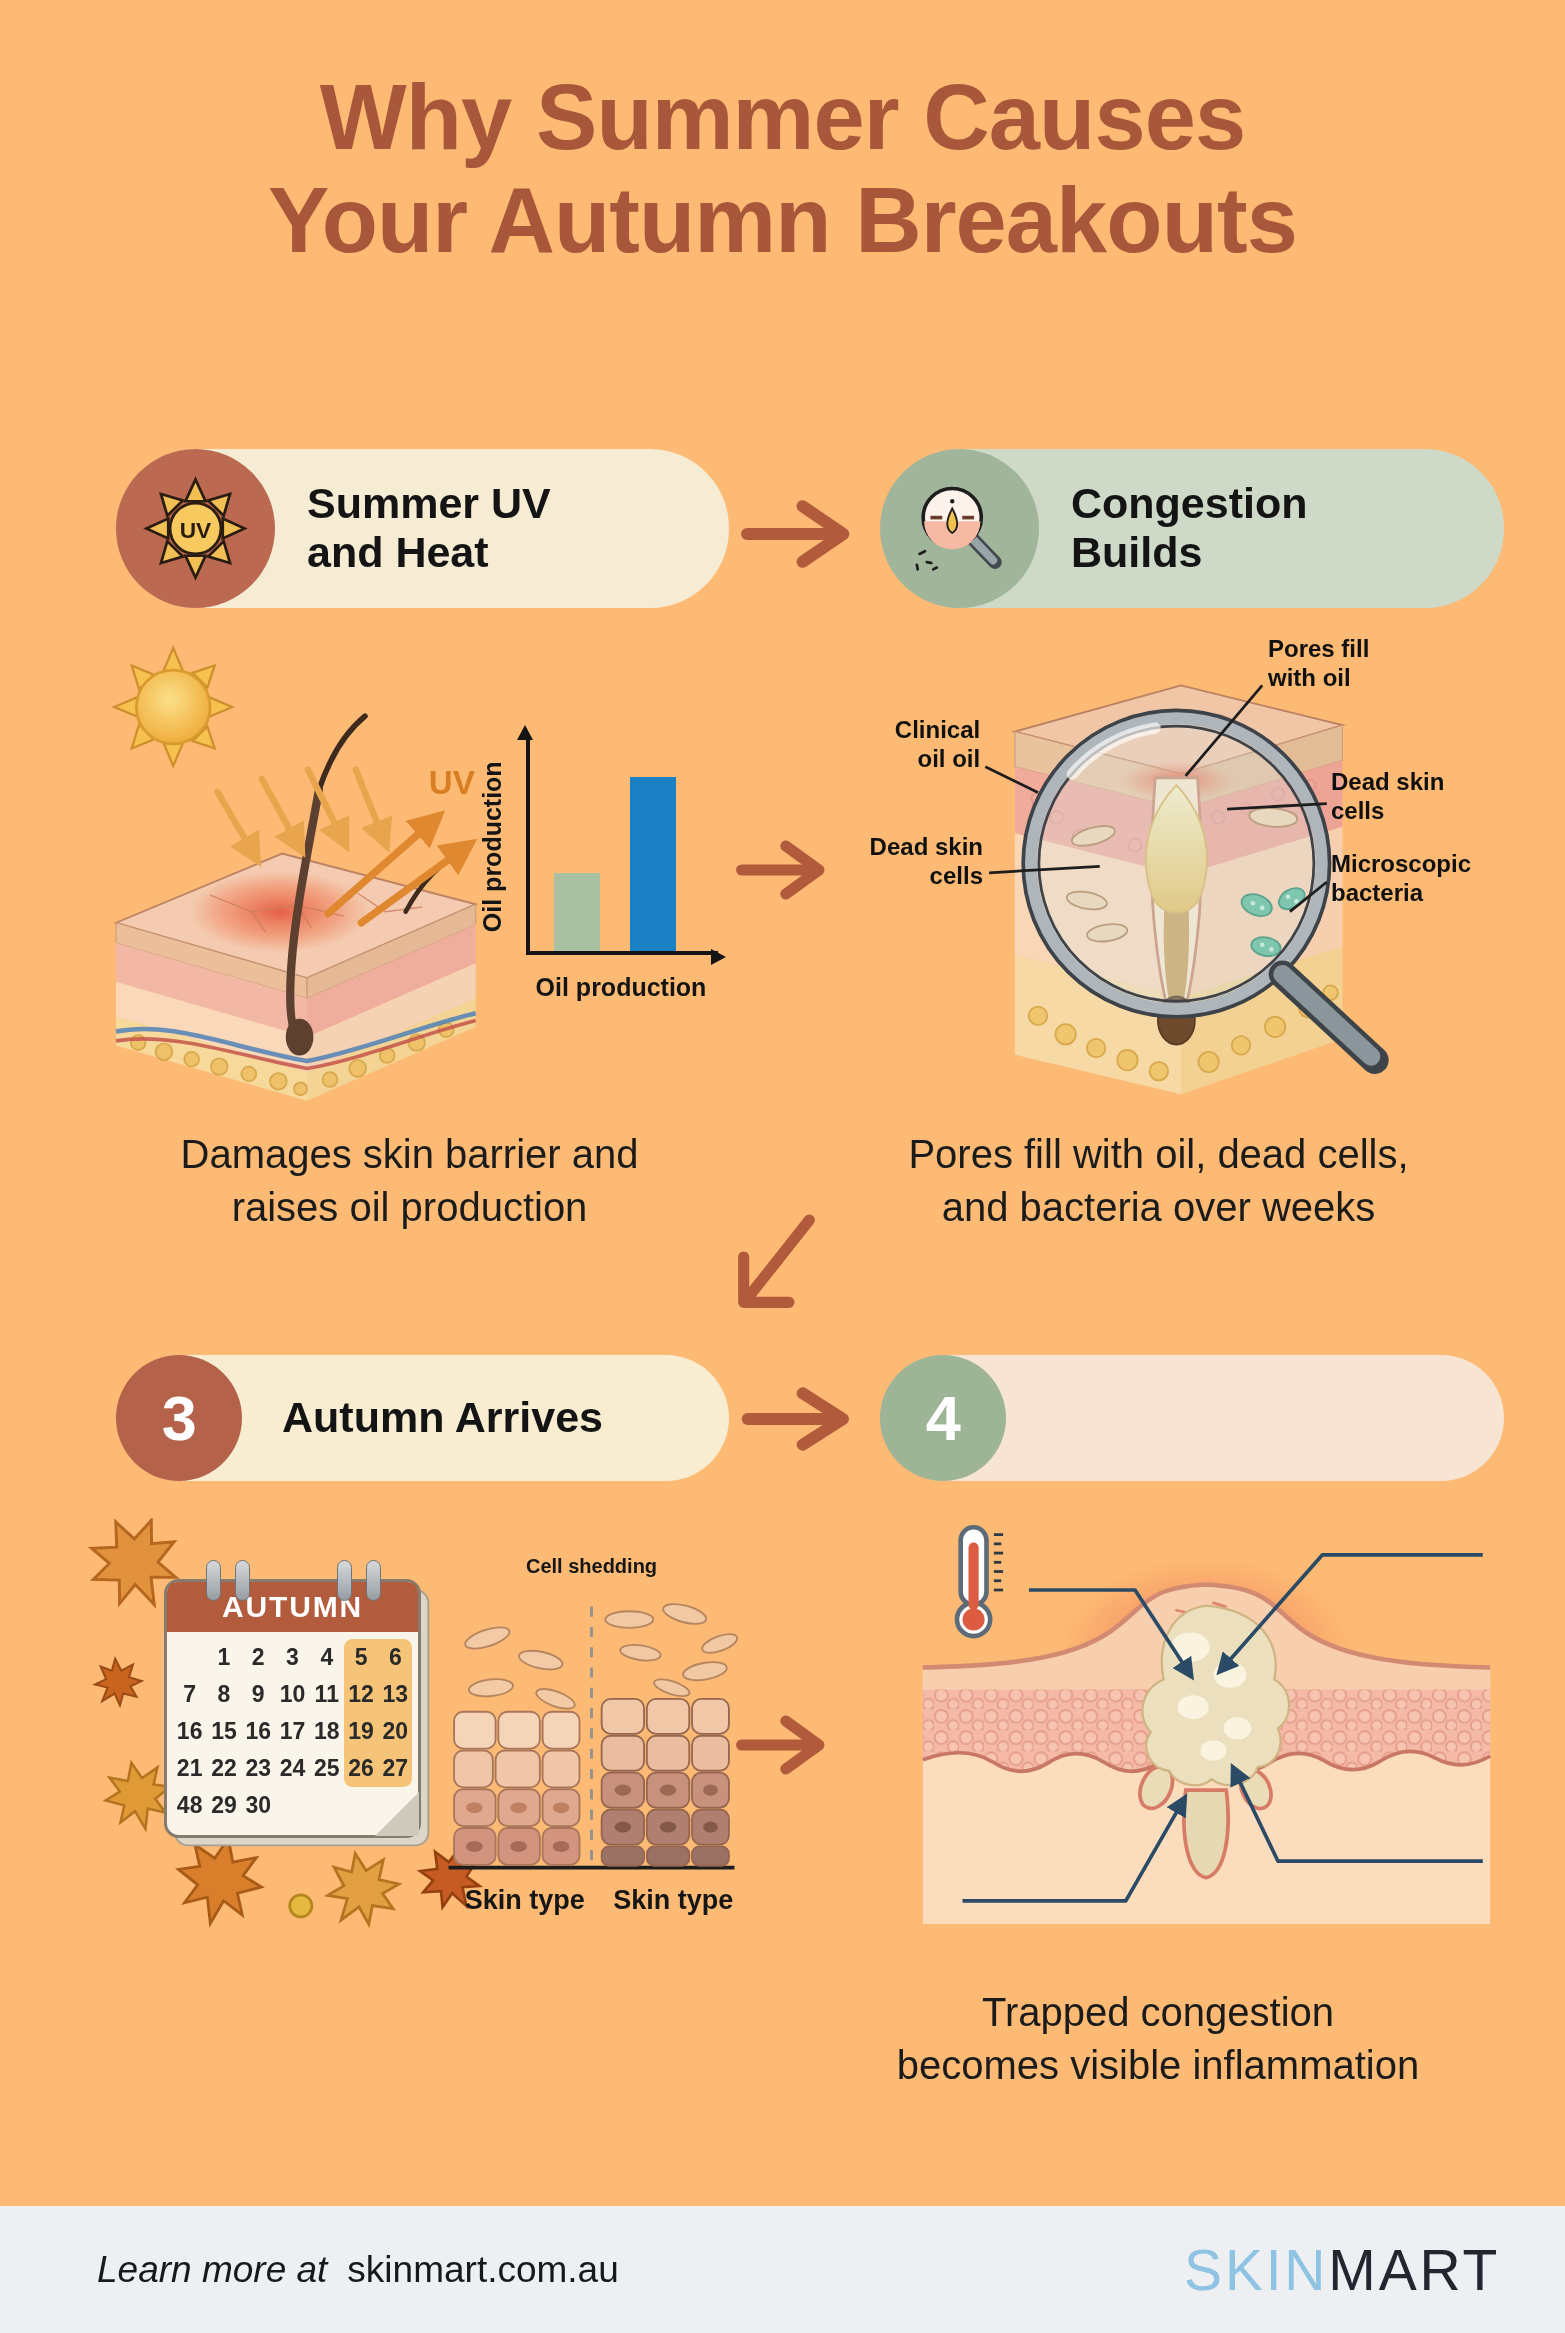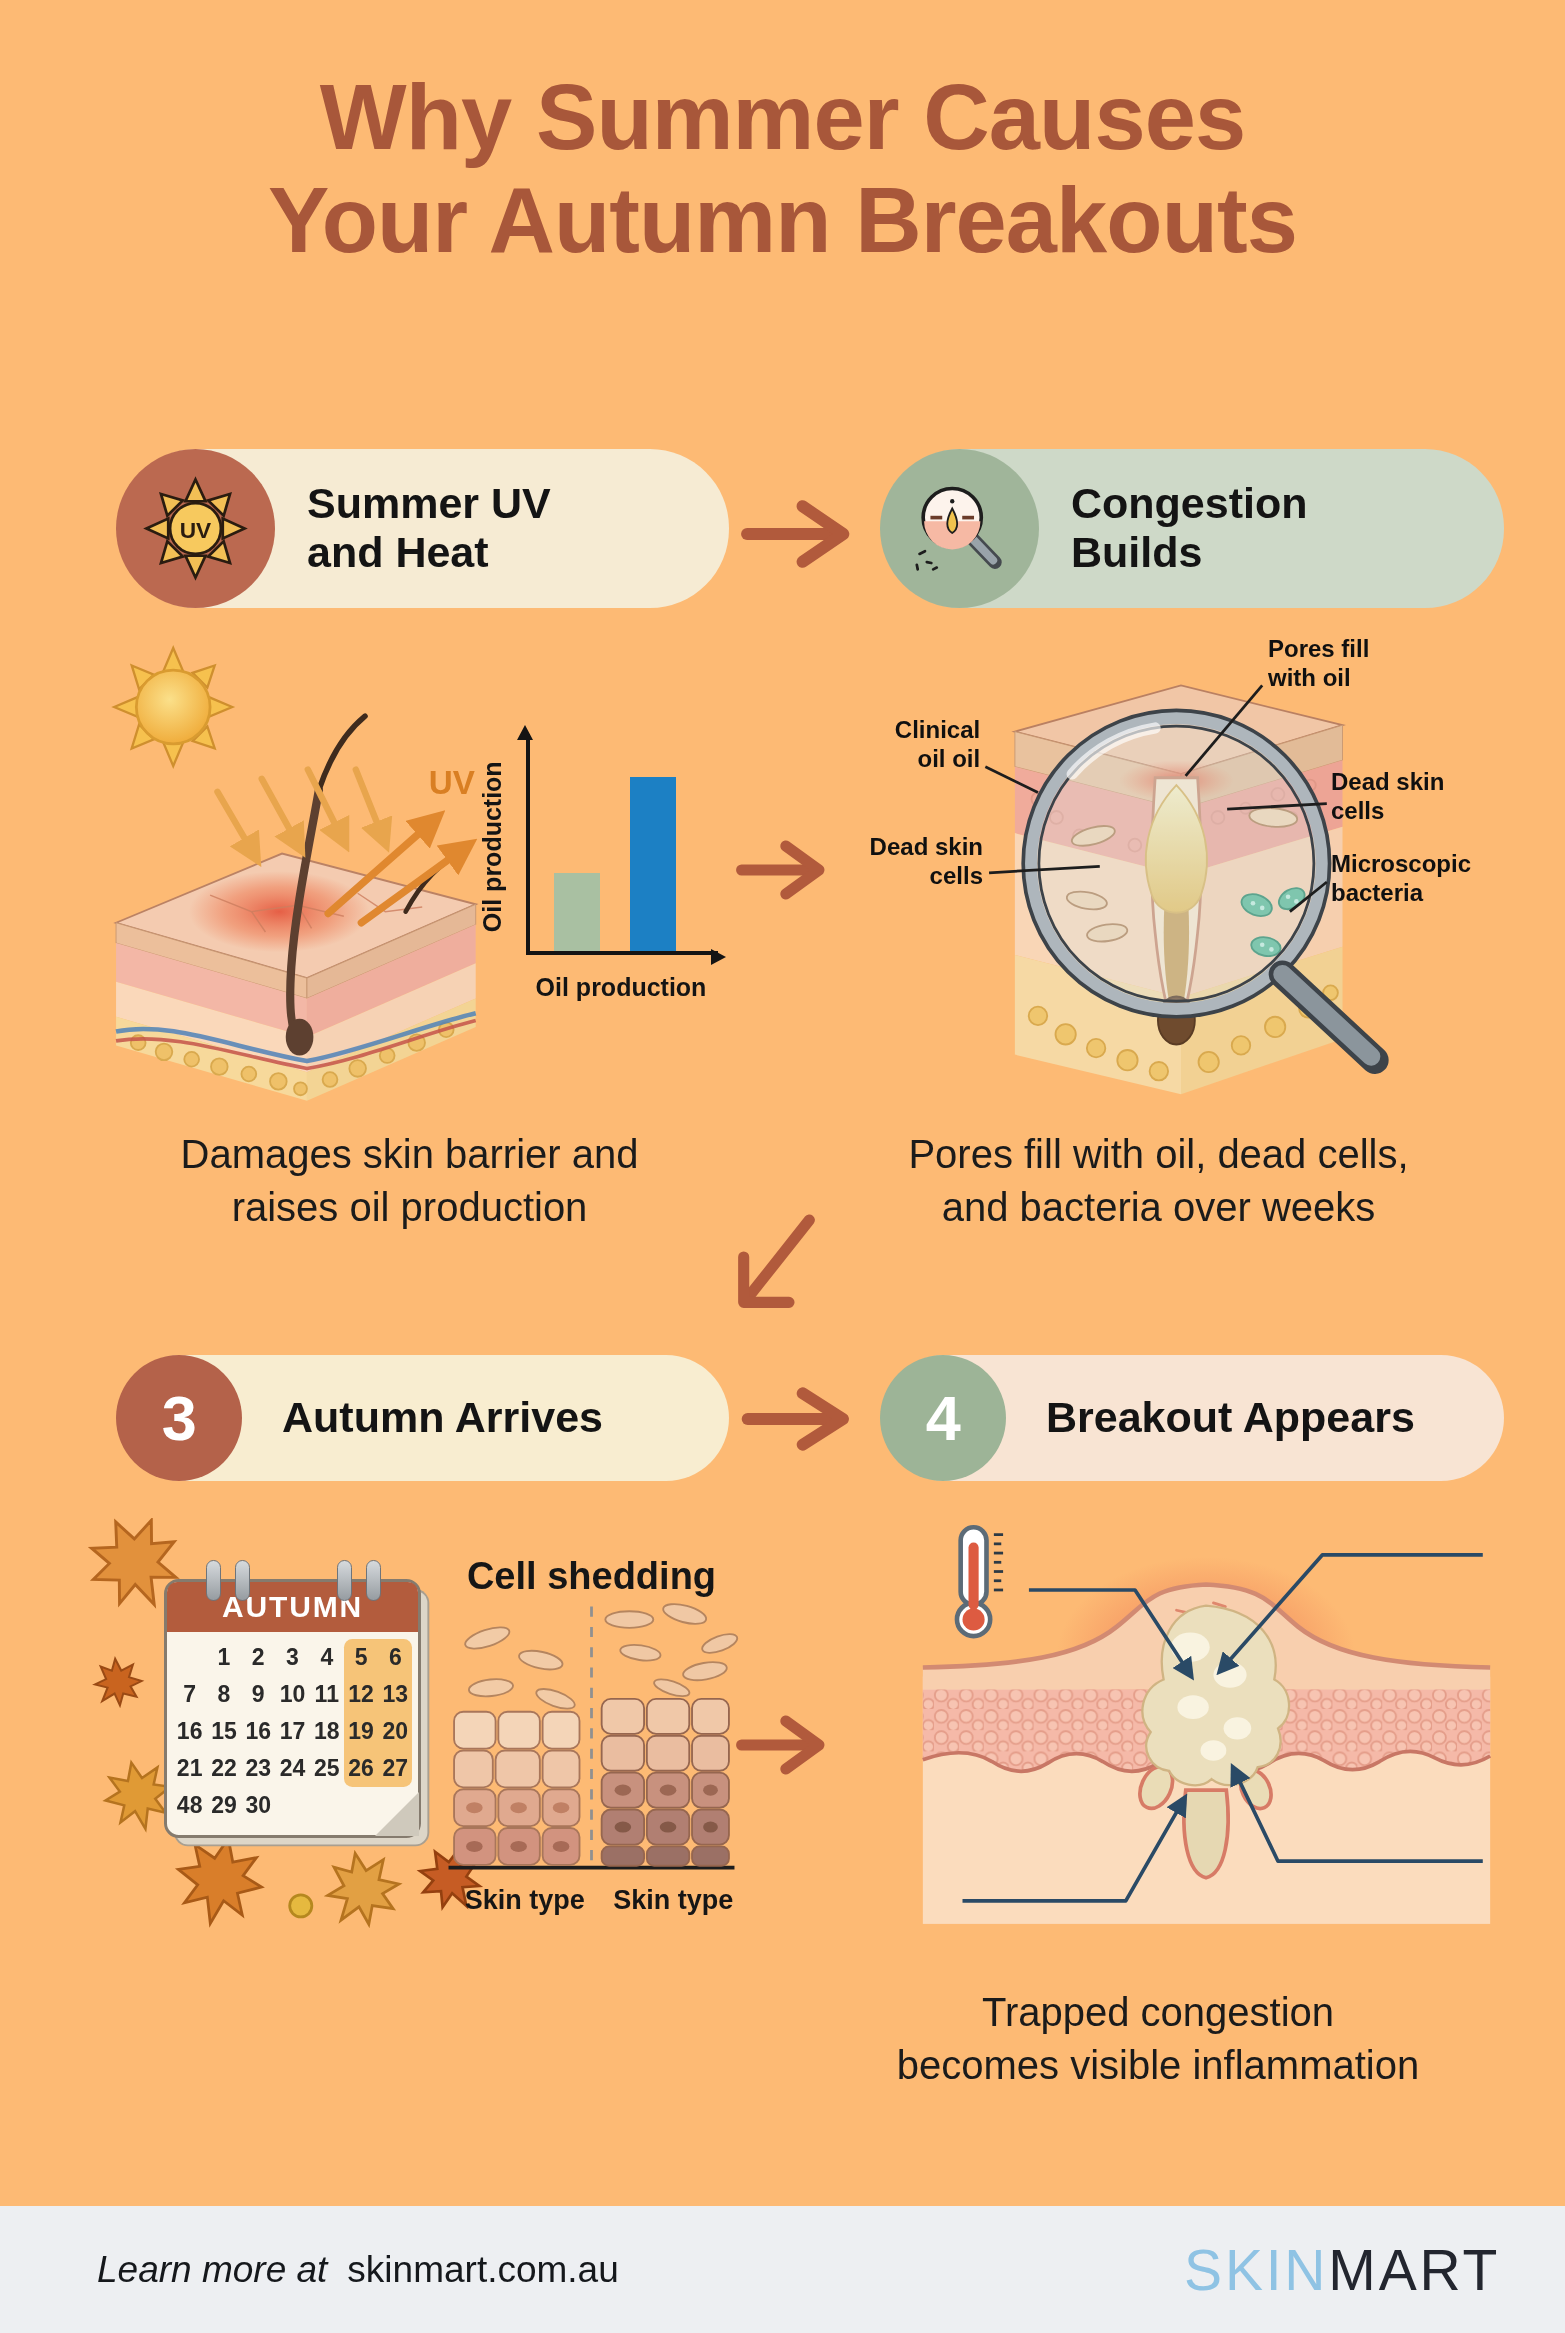--- a/index.html
+++ b/index.html
@@ -54,21 +54,21 @@
   .hl{background:#f6c478;}
   .hl-tl{border-top-left-radius:8.3px;} .hl-tr{border-top-right-radius:8.3px;}
   .hl-bl{border-bottom-left-radius:8.3px;} .hl-br{border-bottom-right-radius:8.3px;}
   .cal-ring{position:absolute;top:-22px;width:13px;height:39px;z-index:2;
             background:linear-gradient(#d6dadd,#969ca1);border:1.8px solid #6e747a;border-radius:7.4px;}
   .cal-curl{position:absolute;right:-0.9px;bottom:-0.9px;width:0;height:0;
             border-bottom:44px solid #cfc9bc;border-left:44px solid transparent;}
   
   .shed{position:absolute;left:362px;top:37px;width:297px;height:374px;}
   .shed-title{position:absolute;left:0;top:0;width:100%;text-align:center;
-              font-size:38px;font-weight:700;color:#161616;}
+              font-size:20px;font-weight:700;color:#161616;}
   .shed-labels{position:absolute;left:0;top:330px;width:100%;display:flex;}
   .shed-labels span{width:50%;text-align:center;font-size:27px;font-weight:700;color:#161616;padding-left:15px;}
   
   .footer{position:absolute;left:0;top:2206px;width:100%;height:127px;background:#edeff2;
           display:flex;align-items:center;justify-content:space-between;
           padding:0 65px 0 97px;box-sizing:border-box;}
   .learn{font-size:37px;color:#15181c;}
   .learn .it{font-style:italic;margin-right:20px;}
   .logo{font-size:57px;letter-spacing:2.8px;color:#23262f;}
 </style>
@@ -368,21 +368,20 @@
     <g stroke="#b15a3c" stroke-width="13" fill="none" stroke-linecap="round" stroke-linejoin="round">
       <path d="M12 36 H102"></path>
         <path d="M72 8 L116 36 L72 64"></path>
     </g>
   </svg>
 
   <div class="pill small" style="left:882px;top:1355px;width:622px;background:#f8e4d3;">
     <div class="badge" style="background:#9db497;">
       <span class="badge-num">4</span>
     </div>
-    <div class="pill-label">Breakout Appears</div>
   </div>
 
   <div class="illu" style="left:81px;top:1518px;width:660px;height:411px;">
     <svg width="434" height="411" viewBox="0 0 470 445" style="position:absolute;left:0;top:0;">
       <defs>
         <path id="leaf" d="M0,-46 L10,-22 L34,-32 L24,-10 L46,-2 L22,10 L32,32 L9,21 L0,48 L-9,21 L-32,32 L-22,10 L-46,-2 L-24,-10 L-34,-32 L-10,-22 Z"></path>
       </defs>
       <use href="#leaf" transform="translate(58,48) rotate(-25) scale(1.05)" fill="#e2913c" stroke="#b5661f" stroke-width="3"></use>
       <use href="#leaf" transform="translate(40,178) rotate(40) scale(0.55)" fill="#c9641f" stroke="#9a4a14" stroke-width="4"></use>
       <use href="#leaf" transform="translate(62,300) rotate(-12) scale(0.78)" fill="#e09a35" stroke="#b5731f" stroke-width="3.5"></use>

